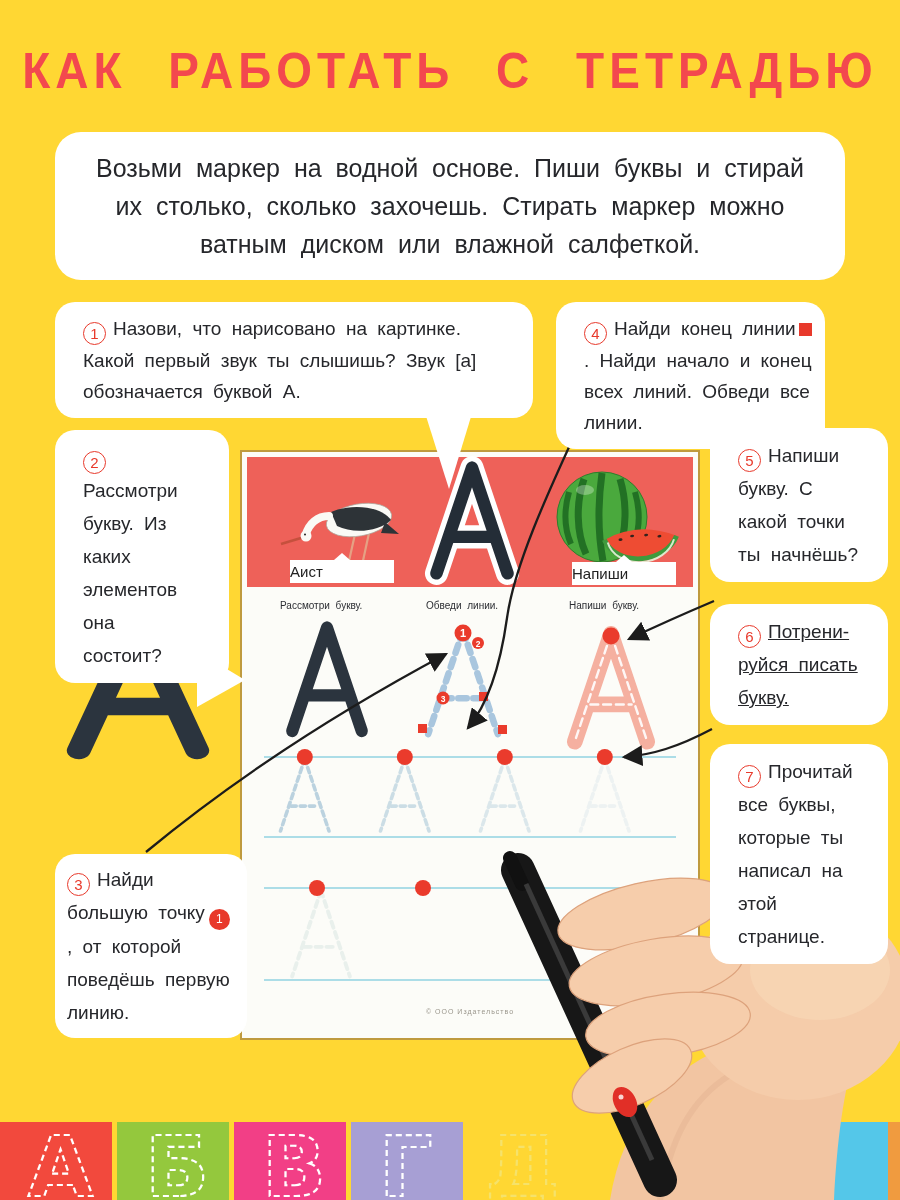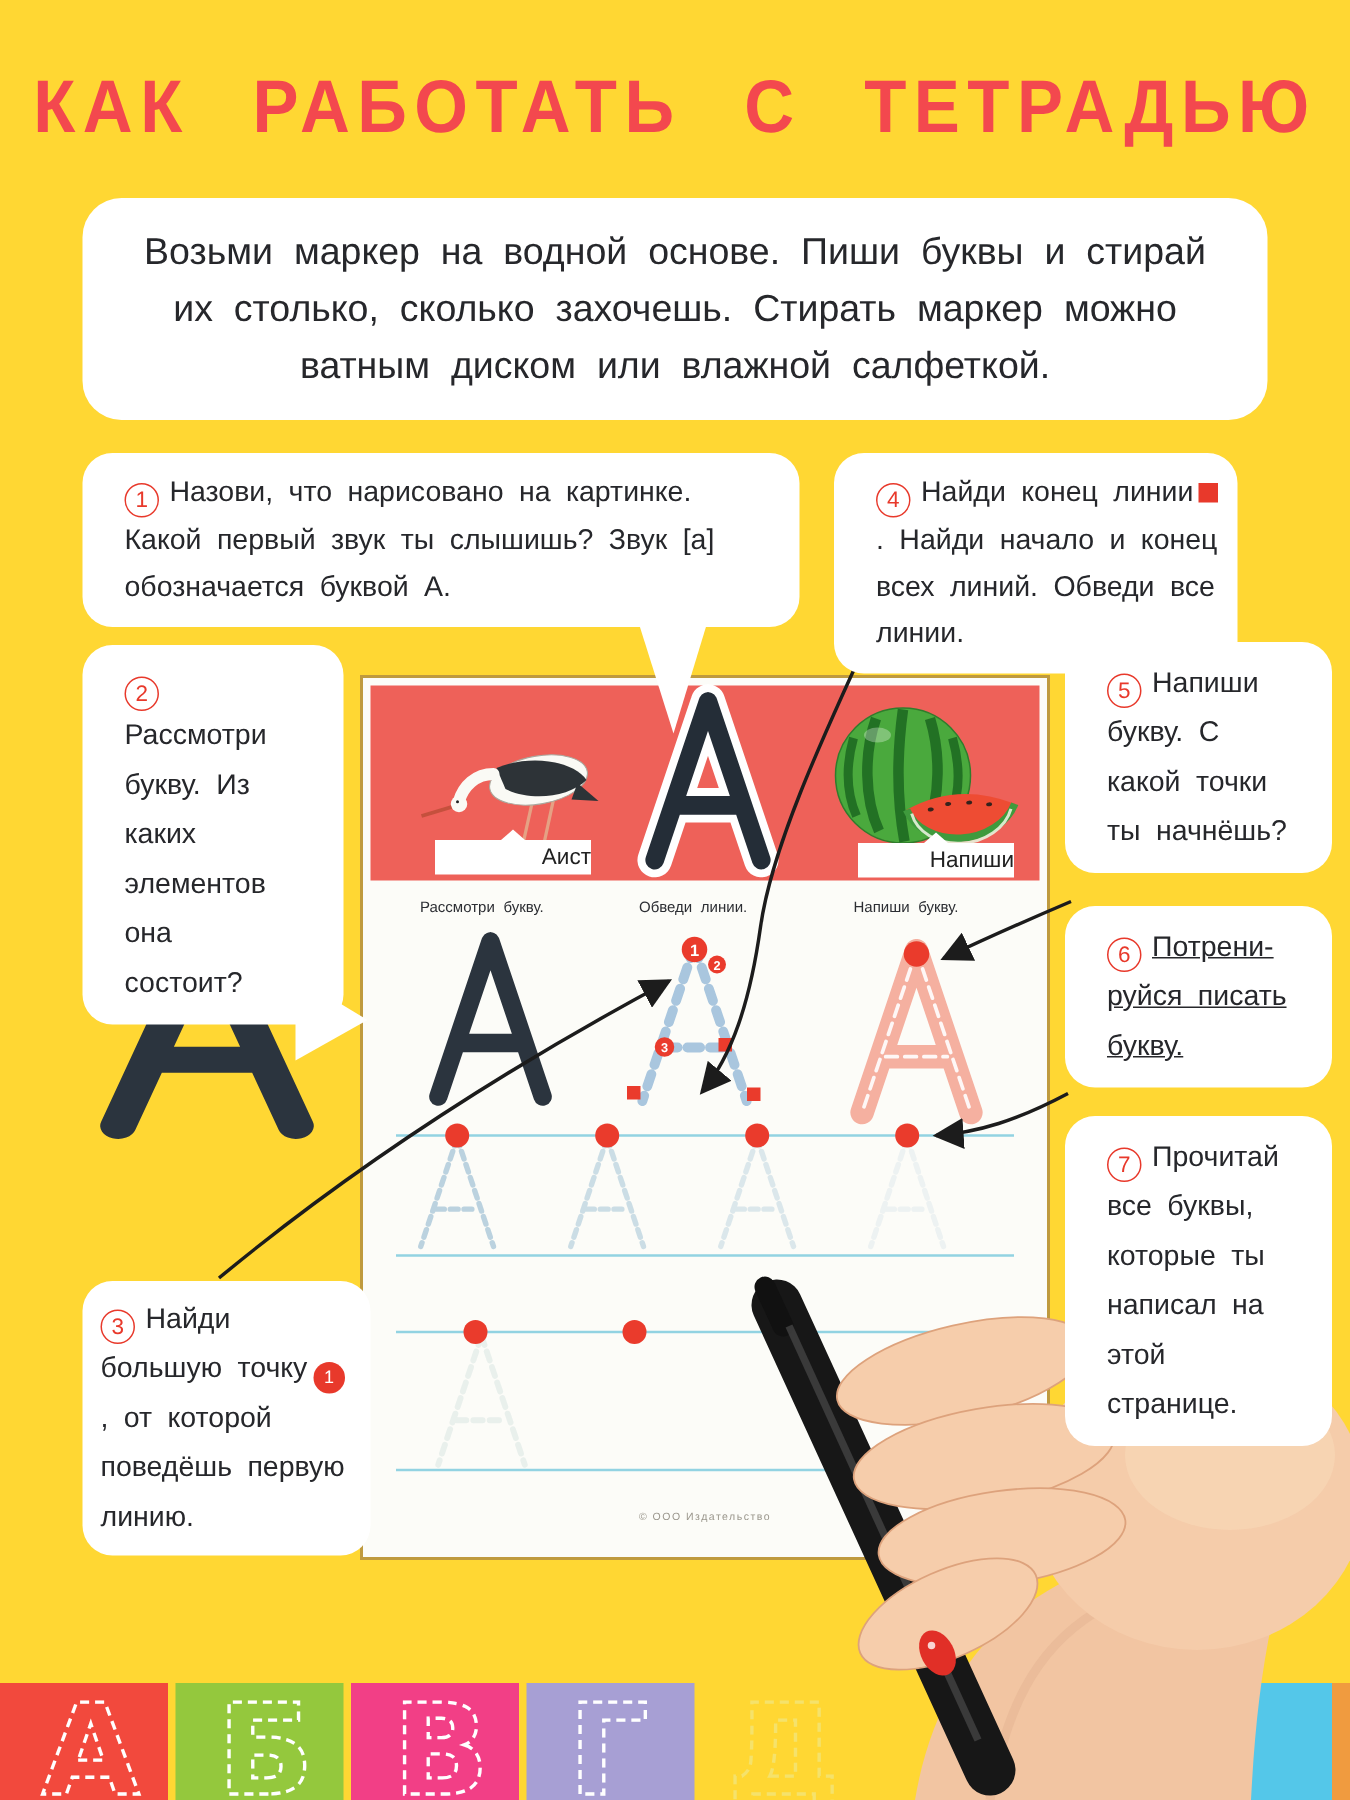--- a/index.html
+++ b/index.html
@@ -25,21 +25,21 @@
        border:1.7px solid #E8392B;border-radius:50%;color:#E8392B;font-size:15px;margin-right:7px;
        vertical-align:-4px;box-sizing:border-box;flex:none;}
   .sq{display:inline-block;width:13px;height:13px;background:#E8392B;margin:0 3px;vertical-align:-1px;}
   .dotn{display:inline-flex;align-items:center;justify-content:center;width:21px;height:21px;border-radius:50%;
         background:#E8392B;color:#fff;font-size:12px;vertical-align:-4px;margin-left:4px;}
   
   .page{position:absolute;left:240px;top:450px;width:460px;height:590px;background:#FCFCF8;
         border:2px solid #BF9A3E;box-sizing:border-box;z-index:1;}
   .band{position:absolute;left:5px;top:5px;width:446px;height:130px;background:#EE6159;}
   .page-art{position:absolute;left:0;top:0;}
-  .pagelabel{position:absolute;width:104px;height:23px;background:#fff;font-size:15px;text-align:right;
+  .pagelabel{position:absolute;width:104px;height:23px;background:#fff;font-size:15px;text-align:left;
              line-height:23px;color:#222;}
   .pagelabel::before{content:"";position:absolute;top:-7px;left:44px;border-left:8px solid transparent;
              border-right:8px solid transparent;border-bottom:7px solid #fff;}
   #label-aist{left:48px;top:108px;}
   #label-arbuz{left:330px;top:110px;}
   .caption{position:absolute;font-size:10px;color:#2C2E33;word-spacing:3px;white-space:nowrap;}
   #cap1{left:38px;top:148px;} #cap2{left:184px;top:148px;} #cap3{left:327px;top:148px;}
   .copyright{position:absolute;left:0;right:0;top:556px;text-align:center;font-size:7px;color:#9A968C;letter-spacing:1px;}
   
   #bigA{position:absolute;left:52px;top:612px;z-index:2;}

